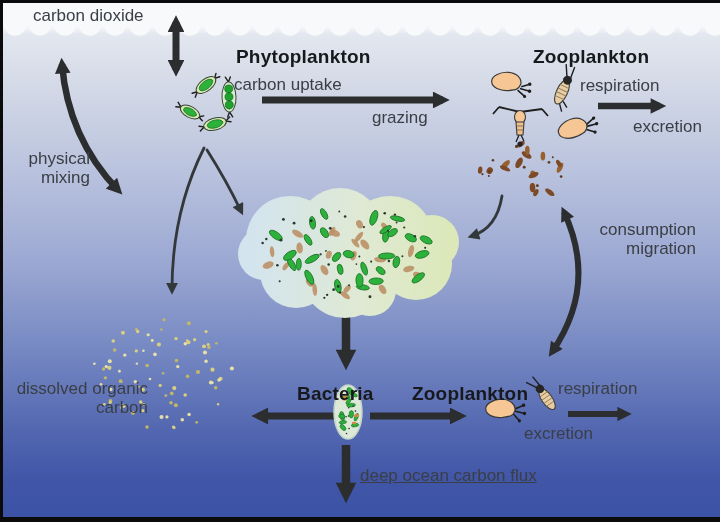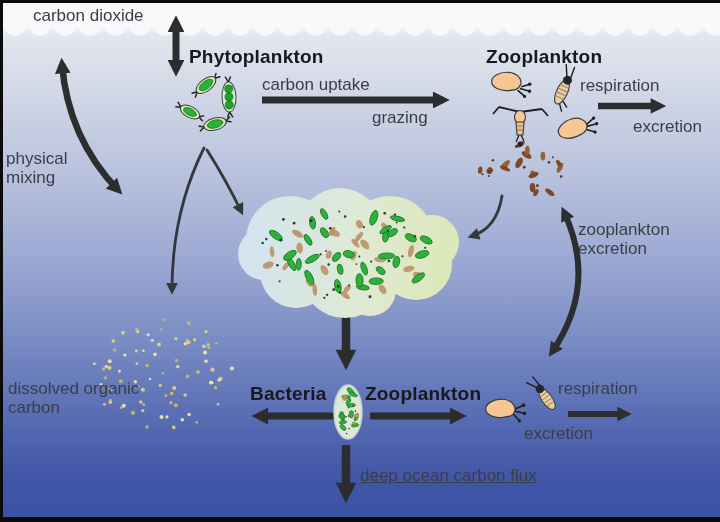--- a/index.html
+++ b/index.html
@@ -15,22 +15,22 @@
   .frame{position:absolute;background:#0b0b0b;z-index:50;}
   .frame-top{top:0;left:0;right:0;height:3px;}
   .frame-left{top:0;left:0;bottom:0;width:3px;}
   .frame-bottom{bottom:0;left:0;right:0;height:5px;}
   #sky{position:absolute;top:3px;left:3px;right:0;height:23px;background:#f8f9fb;}
   #waves{position:absolute;top:26px;left:3px;right:0;height:15px;
     background:radial-gradient(ellipse 13px 12px at 12px 0px,#f8f9fb 10px,rgba(248,249,251,0) 11px);
     background-size:25px 15px;background-repeat:repeat-x;}
   svg.scene{position:absolute;top:0;left:0;z-index:10;}
   .lbl{position:absolute;z-index:20;color:#3a3e45;font-size:17px;line-height:1.12;white-space:nowrap;}
-  .lbl.b{color:#17191d;font-weight:700;font-size:19px;letter-spacing:.2px;}
-  .lbl.wrap{white-space:normal;text-align:left;}
+  .lbl.b{color:#17191d;font-weight:700;font-size:19px;letter-spacing:.2px;margin-left:47px;}
+  .lbl.wrap{white-space:normal;text-align:right;}
 </style>
 </head>
 <body>
 
 <div id="stage">
 
   <div id="sky"></div>
   <div id="waves"></div>
 
   <svg class="scene" width="720" height="522" viewBox="0 0 720 522">
@@ -384,27 +384,27 @@
         <circle cx="23" cy="-6" r="1.7" fill="#1e1e1e"></circle>
           <circle cx="25" cy="2" r="1.7" fill="#1e1e1e"></circle>
           <circle cx="21" cy="10" r="1.6" fill="#1e1e1e"></circle>
         <path d="M15,1 C16,-5 9,-10 1,-9 C-8,-8 -15,-2 -14,3 C-13,9 -4,11 4,9 C11,7 14,6 15,1 Z" fill="#f6c695" stroke="#3a3a3a" stroke-width="1.2"></path>
       </g>
     </g>
   </svg>
 
   <div class="lbl" style="left:33px;top:6px;">carbon dioxide</div>
   <div class="lbl b" style="left:189px;top:46px;">Phytoplankton</div>
-  <div class="lbl" style="left:262px;top:75px;text-align:center;">carbon uptake</div>
+  <div class="lbl" style="left:234px;top:75px;text-align:center;">carbon uptake</div>
   <div class="lbl" style="left:372px;top:108px;">grazing</div>
   <div class="lbl b" style="left:486px;top:46px;">Zooplankton</div>
   <div class="lbl" style="left:580px;top:76px;">respiration</div>
   <div class="lbl" style="left:633px;top:117px;">excretion</div>
   <div class="lbl wrap" style="left:6px;top:149px;width:84px;">physical mixing</div>
-  <div class="lbl wrap" style="left:578px;top:220px;width:118px;">zooplankton excretion</div>
+  <div class="lbl wrap" style="left:578px;top:220px;width:118px;">consumption migration</div>
   <div class="lbl b" style="left:250px;top:383px;">Bacteria</div>
   <div class="lbl wrap" style="left:8px;top:379px;width:140px;">dissolved organic carbon</div>
   <div class="lbl b" style="left:365px;top:383px;">Zooplankton</div>
   <div class="lbl" style="left:558px;top:379px;">respiration</div>
   <div class="lbl" style="left:524px;top:424px;">excretion</div>
   <div class="lbl" style="left:360px;top:466px;text-decoration:underline;">deep ocean carbon flux</div>
 
   <div class="frame frame-top"></div>
   <div class="frame frame-left"></div>
   <div class="frame frame-bottom"></div>

